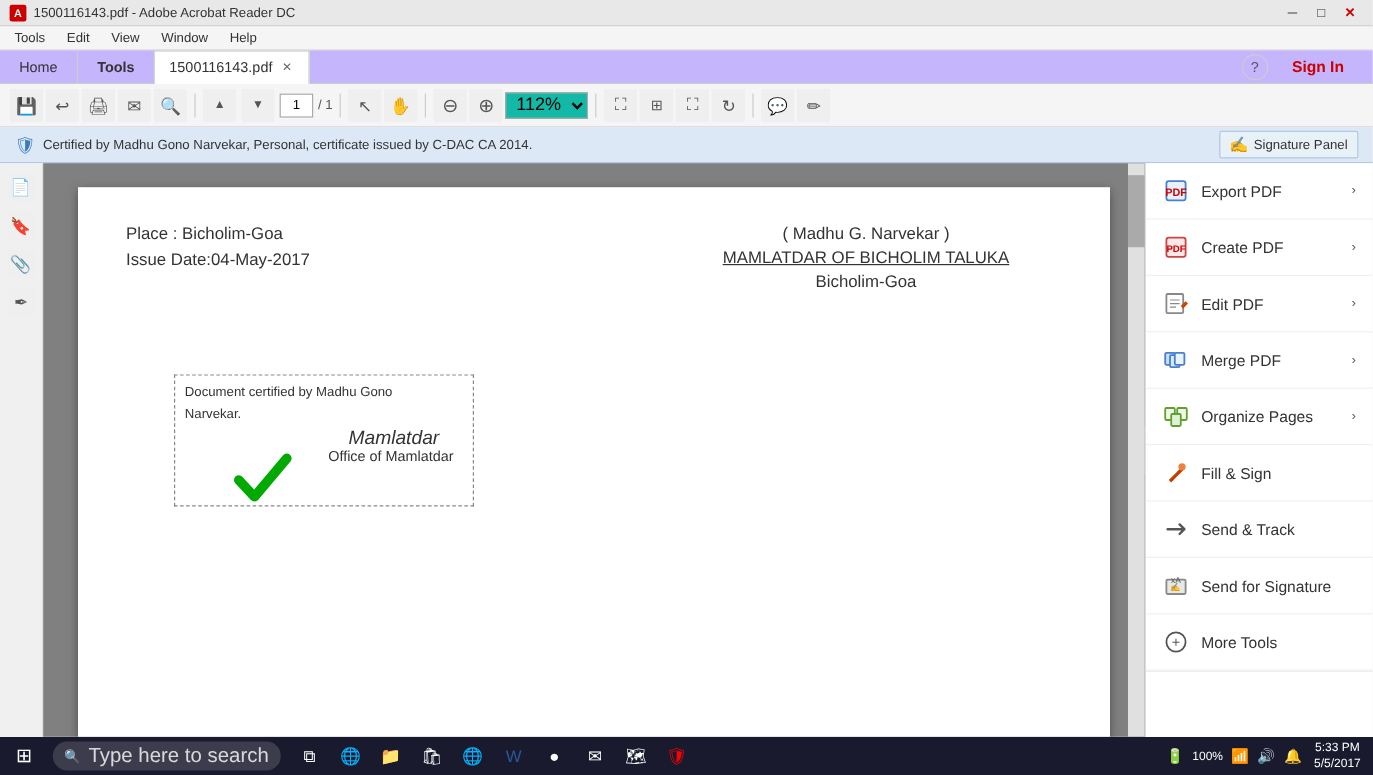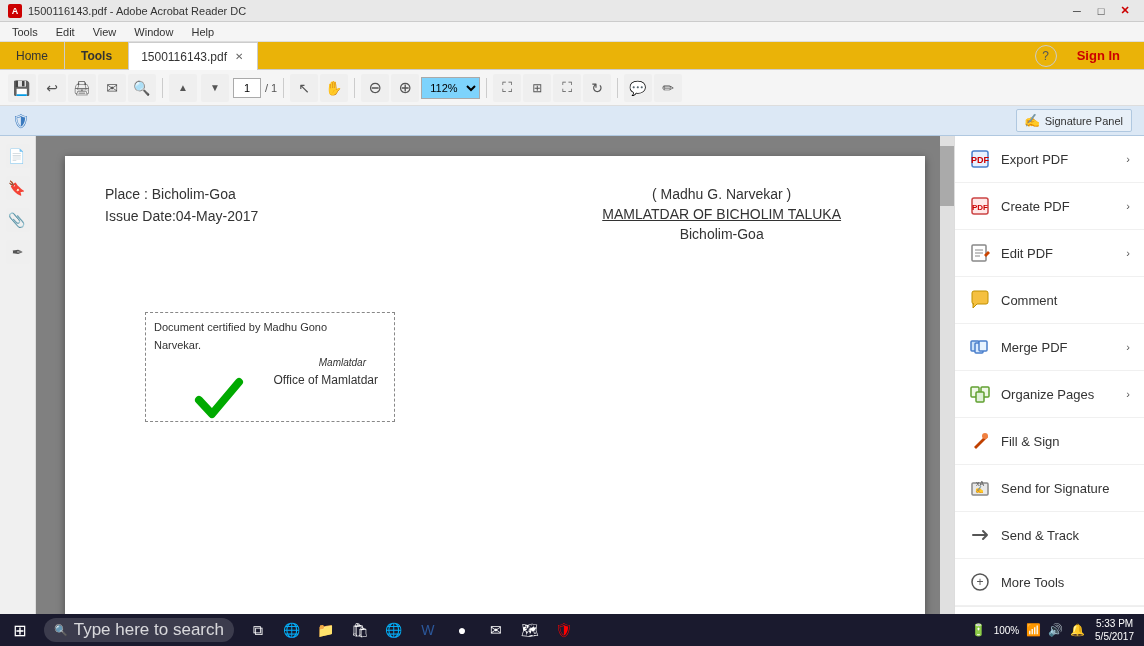--- a/index.html
+++ b/index.html
@@ -29,23 +29,24 @@
       display: flex;
       align-items: center;
       padding: 0 4px;
       border-bottom: 1px solid #ddd;
       gap: 2px;
     }
     .menu-item { padding: 2px 8px; font-size: 11px; cursor: pointer; color: #333; }
 
     
     .tab-bar {
-      background: #eab308;
+      background: #c4b5fd;
       height: 28px;
       display: flex;
+      align-items: center;
       border-bottom: 1px solid #ccc;
     }
     .tab-home { padding: 0 16px; height: 28px; display: flex; align-items: center; font-size: 12px; font-weight: 500; color: #333; cursor: pointer; border-right: 1px solid #ccc; }
     .tab-tools { padding: 0 16px; height: 28px; display: flex; align-items: center; font-size: 12px; font-weight: 700; color: #333; cursor: pointer; border-right: 1px solid #ccc; }
     .tab-file { padding: 0 12px; height: 28px; display: flex; align-items: center; font-size: 12px; color: #333; background: white; border-right: 1px solid #ccc; border-top: 1px solid #ccc; gap: 6px; cursor: pointer; }
     .tab-close { font-size: 10px; color: #666; cursor: pointer; padding: 1px 2px; }
     .tab-spacer { flex: 1; }
     .tab-right { display: flex; align-items: center; gap: 8px; padding-right: 12px; }
     .help-btn { width: 22px; height: 22px; border-radius: 50%; border: 1px solid #ccc; background: transparent; display: flex; align-items: center; justify-content: center; cursor: pointer; font-size: 12px; color: #555; }
     .sign-in-btn { padding: 4px 12px; background: transparent; border: none; font-size: 13px; font-weight: 600; color: #cc0000; cursor: pointer; }
@@ -58,21 +59,21 @@
       align-items: center;
       padding: 0 8px;
       border-bottom: 1px solid #ddd;
       gap: 2px;
     }
     .toolbar-btn { width: 28px; height: 28px; display: flex; align-items: center; justify-content: center; cursor: pointer; border: 1px solid transparent; border-radius: 2px; font-size: 14px; color: #555; }
     .toolbar-sep { width: 1px; height: 20px; background: #ccc; margin: 0 4px; }
     .page-nav { display: flex; align-items: center; gap: 4px; }
     .page-input { width: 28px; height: 20px; border: 1px solid #aaa; text-align: center; font-size: 11px; background: white; }
     .page-total { font-size: 11px; color: #555; }
-    .zoom-select { height: 22px; border: 1px solid #aaa; font-size: 11px; background: #7dd3fc; padding: 0 4px; cursor: pointer; }
+    .zoom-select { height: 22px; border: 1px solid #aaa; font-size: 15px; background: #14b8a6; padding: 0 4px; cursor: pointer; }
 
     
     .cert-bar {
       background: #dce8f5;
       height: 30px;
       display: flex;
       align-items: center;
       padding: 0 12px;
       border-bottom: 1px solid #b0c8e0;
       justify-content: space-between;
@@ -339,20 +340,21 @@
     <span>💬</span>
   </button>
   <button class="toolbar-btn">
     <span>✏</span>
   </button>
 </div>
 
 <div class="cert-bar">
   <div class="cert-text">
     <span style="color:#3a7abf;font-size:14px;">🛡</span>
+    <span>Certified by Madhu Gono Narvekar, Personal, certificate issued by C-DAC CA 2014.</span>
   </div>
   <button class="sig-panel-btn">
     <span style="color:#555;font-size:13px;">✍</span>
     <span>Signature Panel</span>
   </button>
 </div>
 
 <div class="main-area" style="height: calc(646px - 22px - 20px - 28px - 36px - 30px - 32px);">
 
   <div class="left-sidebar">
@@ -384,21 +386,21 @@
             <p class="signatory-place">Bicholim-Goa</p>
           </div>
         </div>
       </div>
 
       <div style="position:relative; height: 150px; margin-top: 60px;">
         <div class="sig-box">
           <p class="sig-box-text">Document certified by Madhu Gono</p>
           <p class="sig-box-text">Narvekar.</p>
           <div style="position:relative; height: 65px;">
-            <p class="sig-box-name" style="position:absolute;top:0;right:20px;font-style:italic;font-size:10px;">Mamlatdar</p>
+            <p class="sig-box-name" style="position:absolute;top:0;right:20px;font-style:italic;font-size:16px;">Mamlatdar</p>
             <p class="sig-box-title" style="position:absolute;top:16px;right:8px;font-size:12px;">Office of Mamlatdar</p>
 
             <svg style="position:absolute;bottom:0;left:40px;width:50px;height:50px;" viewBox="0 0 50 50">
               <polyline points="5,28 18,42 45,10" style="fill:none;stroke:#00aa00;stroke-width:8;stroke-linecap:round;stroke-linejoin:round;"></polyline>
             </svg>
           </div>
         </div>
       </div>
     </div>
 
@@ -442,28 +444,20 @@
           <line x1="5" y1="7" x2="13" y2="7" stroke="#888" stroke-width="1"></line>
           <line x1="5" y1="10" x2="13" y2="10" stroke="#888" stroke-width="1"></line>
           <line x1="5" y1="13" x2="10" y2="13" stroke="#888" stroke-width="1"></line>
           <path d="M14 12 L18 8 L20 10 L16 14 Z" fill="#cc4400" stroke="none"></path>
         </svg>
       </div>
       <span class="rp-label">Edit PDF</span>
       <span class="rp-chevron">›</span>
     </div>
 
-    <div class="right-panel-item">
-      <div class="rp-icon">
-        <svg width="20" height="20" viewBox="0 0 20 20">
-          <path d="M2 3 Q2 1 4 1 L16 1 Q18 1 18 3 L18 12 Q18 14 16 14 L7 14 L3 18 L3 14 L4 14 Q2 14 2 12 Z" fill="#f5c040" stroke="#c09000" stroke-width="1"></path>
-        </svg>
-      </div>
-      <span class="rp-label">Comment</span>
-    </div>
 
     <div class="right-panel-item">
       <div class="rp-icon">
         <svg width="20" height="20" viewBox="0 0 20 20">
           <rect x="1" y="4" width="8" height="10" rx="1" fill="#c8e0f8" stroke="#4a7fcb" stroke-width="1.5"></rect>
           <rect x="5" y="6" width="8" height="10" rx="1" fill="#d8eaff" stroke="#4a7fcb" stroke-width="1.5"></rect>
           <rect x="9" y="4" width="8" height="10" rx="1" fill="#e8f4ff" stroke="#4a7fcb" stroke-width="1.5"></rect>
         </svg>
       </div>
       <span class="rp-label">Merge PDF</span>
@@ -488,35 +482,35 @@
           <path d="M4 16 L8 12 L16 4 L18 6 L10 14 L6 18 Z" fill="#c04000" stroke="none"></path>
           <circle cx="15" cy="5" r="3" fill="#f08040" stroke="none"></circle>
         </svg>
       </div>
       <span class="rp-label">Fill &amp; Sign</span>
     </div>
 
     <div class="right-panel-item">
       <div class="rp-icon">
         <svg width="20" height="20" viewBox="0 0 20 20">
+          <path d="M3 10 L17 10 M13 6 L17 10 L13 14" stroke="#555" stroke-width="2" fill="none" stroke-linecap="round" stroke-linejoin="round"></path>
+        </svg>
+      </div>
+      <span class="rp-label">Send &amp; Track</span>
+    </div>
+
+    <div class="right-panel-item">
+      <div class="rp-icon">
+        <svg width="20" height="20" viewBox="0 0 20 20">
           <rect x="2" y="5" width="16" height="12" rx="1" fill="#e8e8e8" stroke="#888" stroke-width="1.5"></rect>
           <text x="10" y="14" text-anchor="middle" font-size="7" fill="#333">✍</text>
           <text x="10" y="8" text-anchor="middle" font-size="7" fill="#555">xA</text>
         </svg>
       </div>
       <span class="rp-label">Send for Signature</span>
-    </div>
-
-    <div class="right-panel-item">
-      <div class="rp-icon">
-        <svg width="20" height="20" viewBox="0 0 20 20">
-          <path d="M3 10 L17 10 M13 6 L17 10 L13 14" stroke="#555" stroke-width="2" fill="none" stroke-linecap="round" stroke-linejoin="round"></path>
-        </svg>
-      </div>
-      <span class="rp-label">Send &amp; Track</span>
     </div>
 
     <div class="right-panel-item">
       <div class="rp-icon">
         <svg width="20" height="20" viewBox="0 0 20 20">
           <circle cx="10" cy="10" r="8" fill="none" stroke="#555" stroke-width="1.5"></circle>
           <text x="10" y="14" text-anchor="middle" font-size="12" fill="#555">+</text>
         </svg>
       </div>
       <span class="rp-label">More Tools</span>

